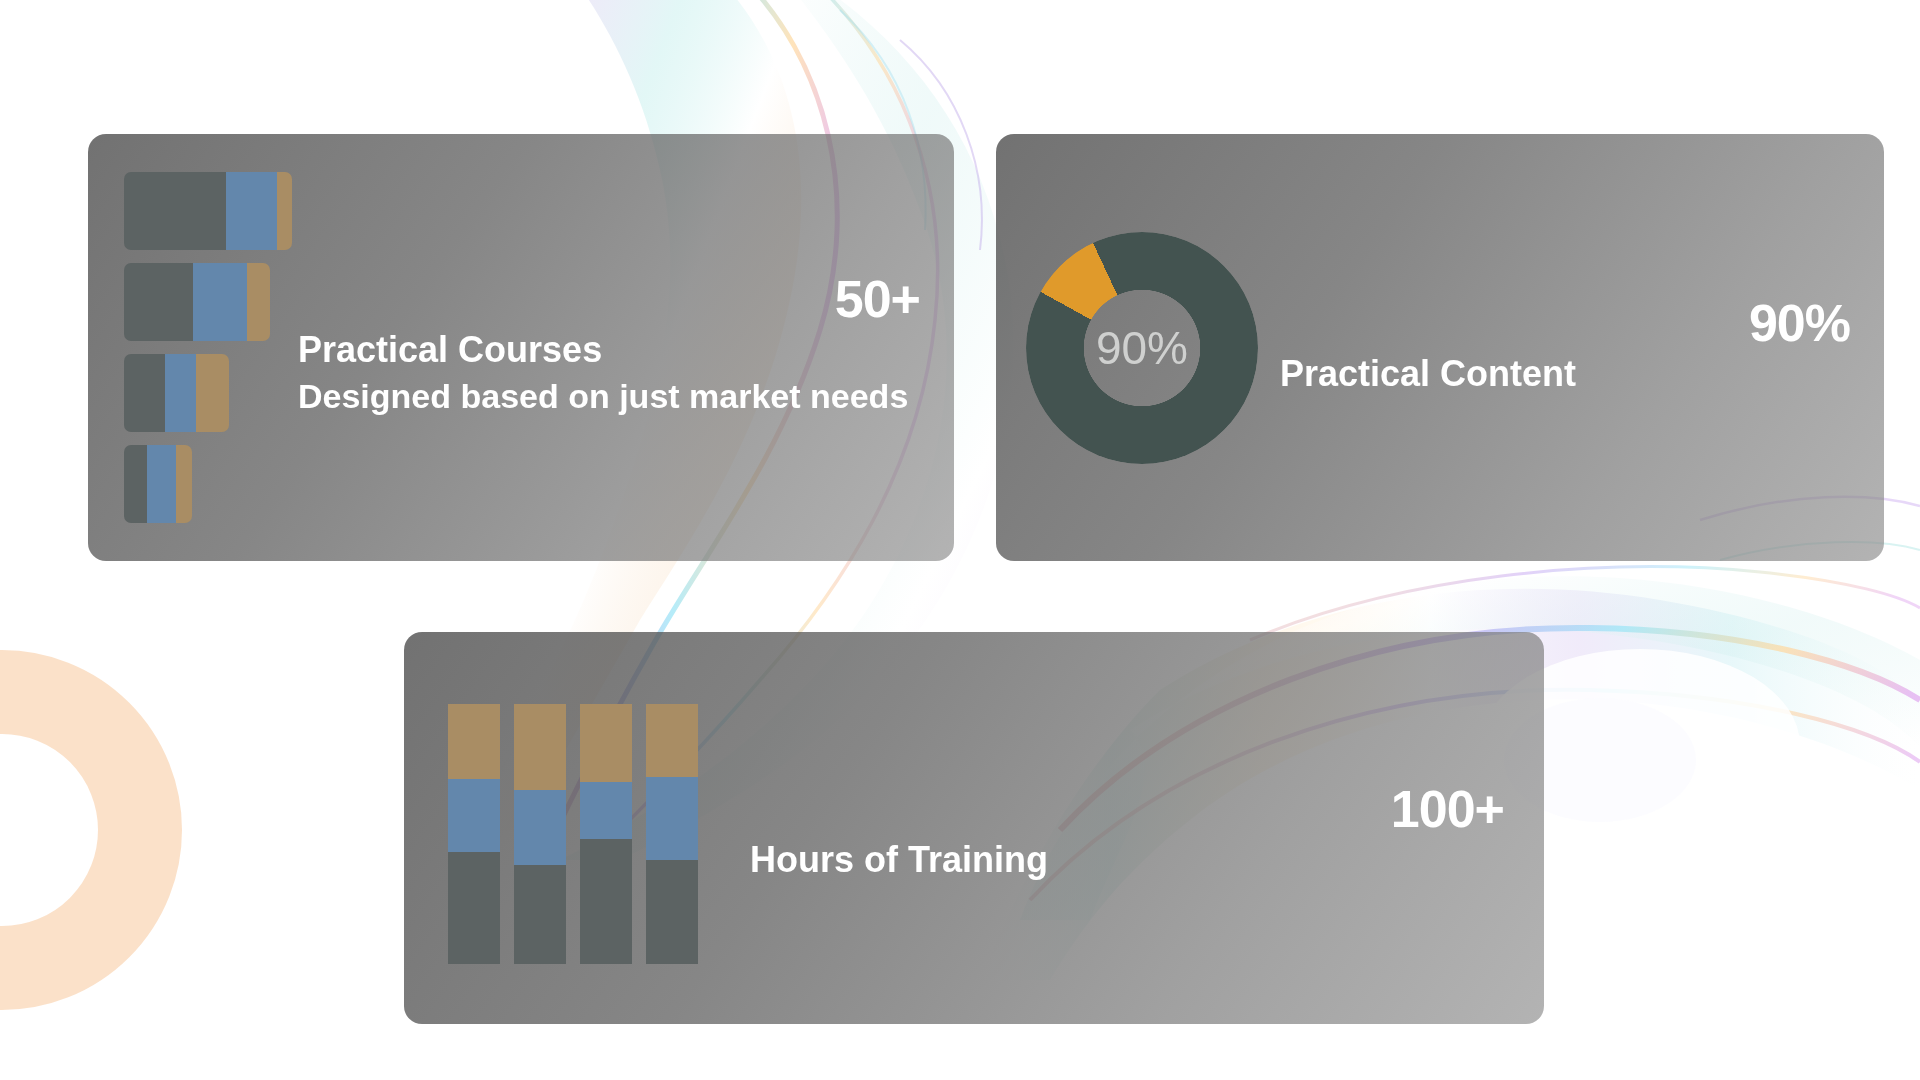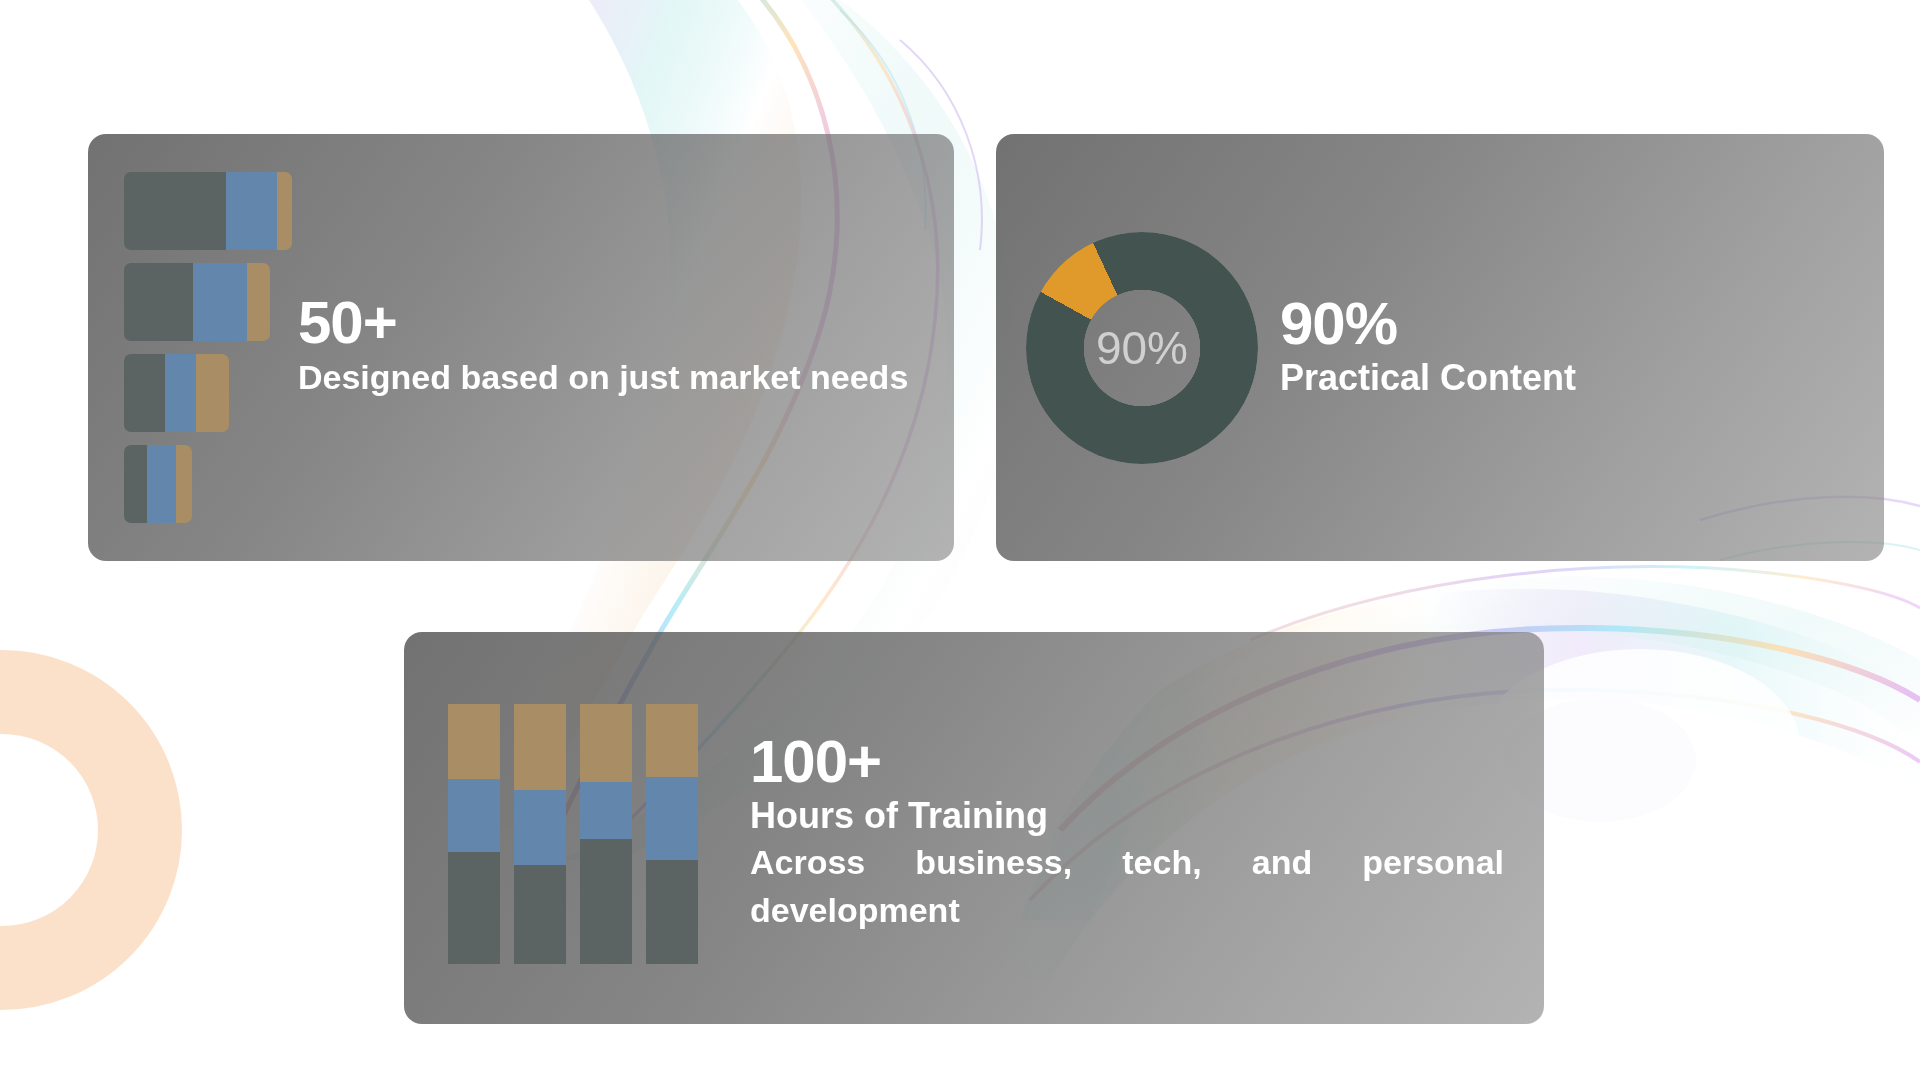--- a/index.html
+++ b/index.html
@@ -74,26 +74,27 @@
     justify-content: center;
   }
 
   .card-body {
     flex: 1 1 auto;
     color: #ffffff;
     min-width: 0;
   }
 
   .stat-value {
-    font-size: 60px;
+    font-size: 52px;
     font-weight: 700;
     line-height: 0.96;
     letter-spacing: -1px;
     color: #ffffff;
     margin-bottom: 2px;
+    text-align: right;
   }
 
   .stat-label {
     font-size: 36px;
     font-weight: 700;
     line-height: 1.26;
     color: #ffffff;
   }
 
   .stat-desc {
@@ -267,20 +268,21 @@
           <div class="hseg" style="width:34%;background:#5c6363;"></div>
           <div class="hseg" style="width:42%;background:#6387ac;"></div>
           <div class="hseg" style="width:24%;background:#a98d64;"></div>
         </div>
 
       </div>
     </div>
 
     <div class="card-body">
       <div class="stat-value">50+</div>
+      <div class="stat-label">Practical Courses</div>
       <div class="stat-desc">Designed based on just market needs</div>
     </div>
   </div>
 
   <div class="card" id="card-content" style="padding: 24px 34px 24px 30px;">
 
     <div class="card-visual" style="margin-right: 22px;">
       <div class="donut-wrap">
         <div class="donut-ring" style="background: conic-gradient(from -25deg,
                       #435350 0deg 324deg,
@@ -327,17 +329,16 @@
           <div class="vseg" style="height:32%;background:#6387ac;"></div>
           <div class="vseg" style="height:40%;background:#5c6363;"></div>
         </div>
 
       </div>
     </div>
 
     <div class="card-body">
       <div class="stat-value">100+</div>
       <div class="stat-label">Hours of Training</div>
-      <div class="stat-desc">Across business, tech, and personal development</div>
     </div>
   </div>
 
 </div>
 
 </body></html>

